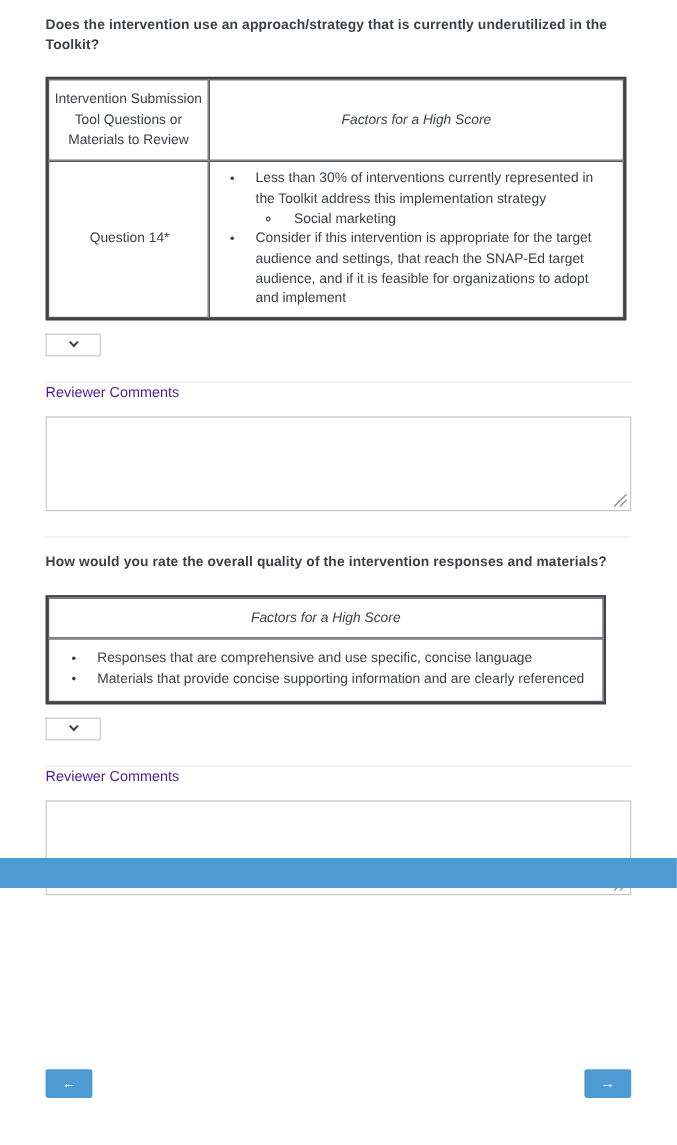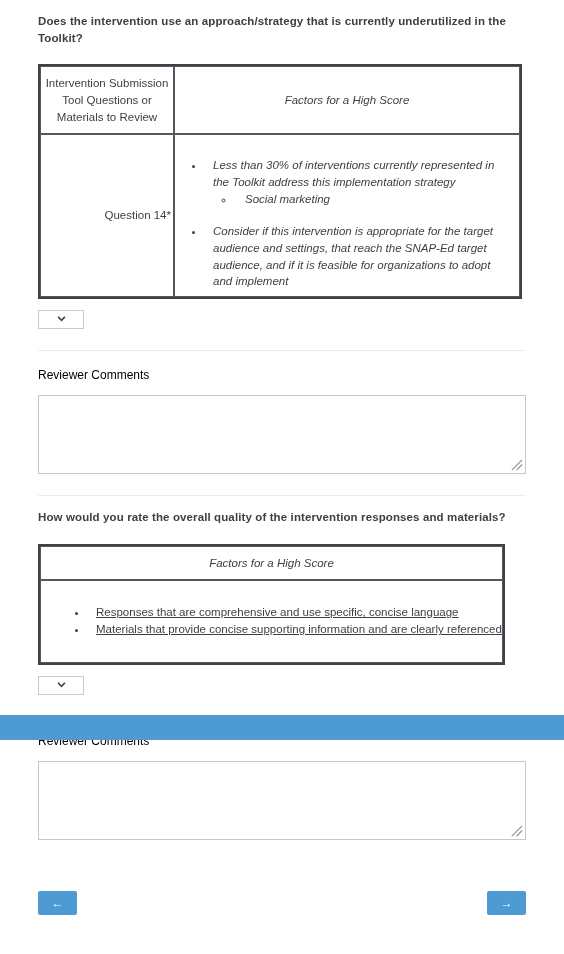--- a/index.html
+++ b/index.html
@@ -67,56 +67,54 @@
     text-align: center;
     padding: 8px 4px;
   }
   .th-right {
     text-align: center;
     padding: 8px 6px;
     font-style: italic;
   }
   .cell-q {
     width: 124px;
-    text-align: right;
+    text-align: center;
     padding: 6px 2px 6px 4px;
   }
   .cell-factors {
     padding: 6px 8px 6px 0;
     vertical-align: top;
   }
   .cell-factors-2 {
     padding: 8px 6px 8px 0;
     vertical-align: top;
   }
 
   ul.fac {
     margin: 0;
     padding-left: 30px;
     list-style-type: disc;
   }
   ul.fac > li {
-    margin: 16px 0 0 0;
+    margin: 0 0 0 0;
     padding-left: 8px;
     line-height: 1.45;
-    font-style: italic;
   }
   ul.fac ul.sub {
     margin: 0;
     padding-left: 22px;
     list-style-type: circle;
   }
   ul.fac ul.sub > li {
     padding-left: 10px;
   }
   ul.fac2 {
-    margin: 15px;
+    margin: 0;
     padding-left: 32px;
     list-style-type: disc;
-    text-decoration: underline;
   }
   ul.fac2 > li {
     padding-left: 8px;
     line-height: 1.5;
     white-space: nowrap;
   }
 
   
   .select-row {
     margin-top: 11px;
@@ -141,22 +139,21 @@
   
   .divider {
     height: 1px;
     background: #ececec;
     margin: 21px 0 0 0;
   }
 
   
   .rc-label {
     font-size: 12px;
-    color: #000000;
-    margin-top: 16px;
+    color: #4c1d95;
     line-height: 1.4;
   }
   .ta-wrap {
     margin-top: 11px;
     position: relative;
     width: 488px;
     height: 79px;
   }
   .ta {
     width: 488px;

